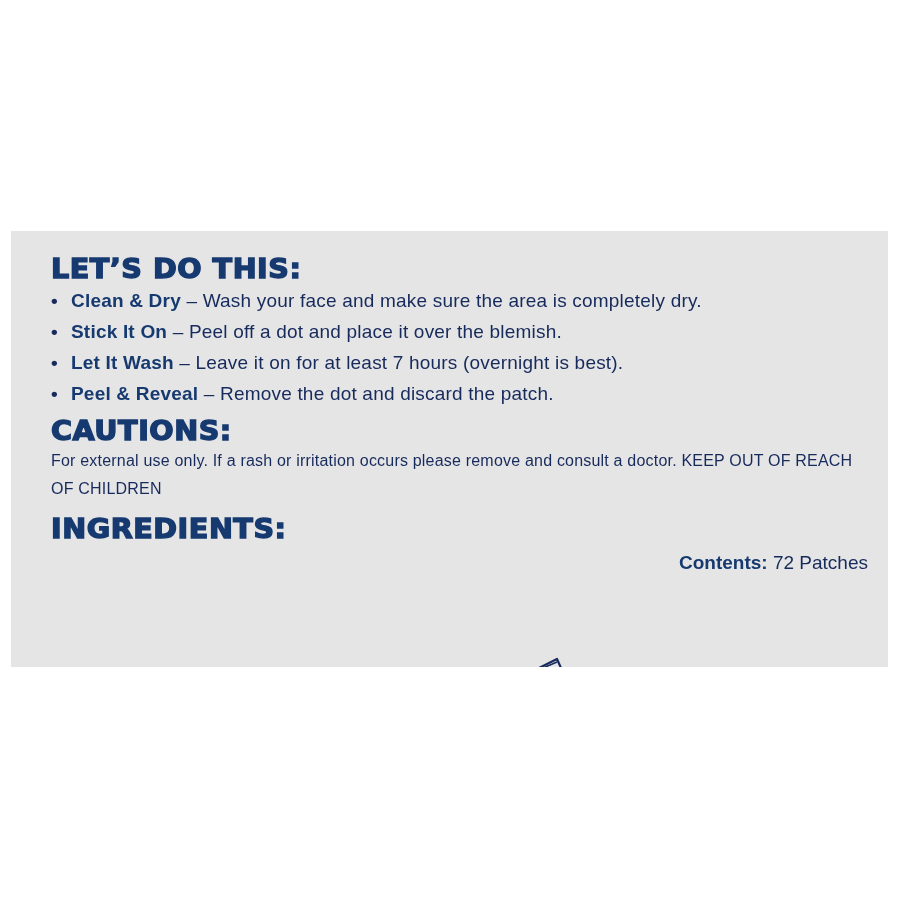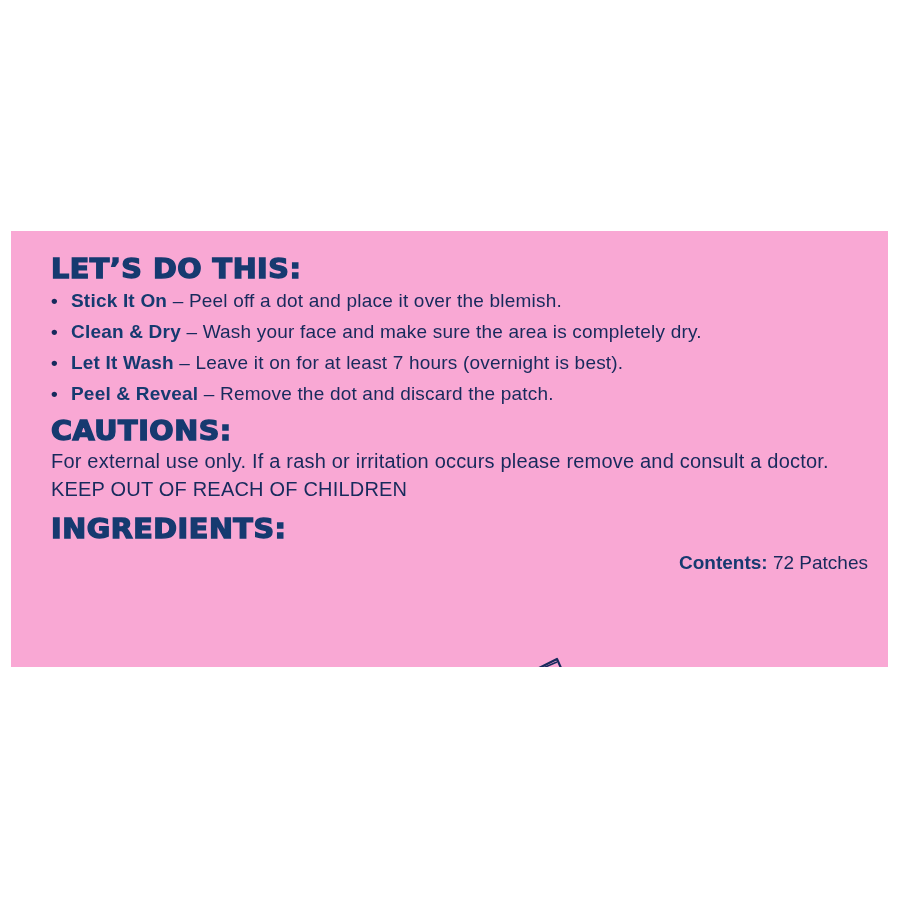--- a/index.html
+++ b/index.html
@@ -9,21 +9,21 @@
       height: 900px;
       background: #ffffff;
       overflow: hidden;
     }
     .panel {
       position: absolute;
       left: 11px;
       top: 231px;
       width: 877px;
       height: 436px;
-      background: #f9a8d4;
+      background: #e5e5e5;
       overflow: hidden;
     }
     .content {
       position: absolute;
       left: 40px;
       top: 22px;
       right: 20px;
       color: #172a5c;
       font-family: "Liberation Sans", "DejaVu Sans", sans-serif;
     }
@@ -53,21 +53,21 @@
     .bullet {
       display: inline-block;
       width: 20px;
       font-weight: bold;
     }
     .step-title {
       font-weight: bold;
       color: #163a70;
     }
     .body-text {
-      font-size: 20px;
+      font-size: 16px;
       line-height: 28px;
       margin: 0;
       letter-spacing: 0.2px;
     }
     .h-cautions { margin-top: 6px; }
     .h-ingredients { margin-top: 10px; }
     .contents-line {
       font-size: 19px;
       line-height: 28px;
       margin-top: 4px;
@@ -87,24 +87,24 @@
   </style>
 </head>
 <body>
 
 <div class="panel">
   <div class="content">
 
     <h2 class="heading">LET’S DO THIS:</h2>
     <ul class="steps">
       <li class="step">
-        <span class="bullet">•</span><span class="step-title">Stick It On</span><span> – Peel off a dot and place it over the blemish.</span>
+        <span class="bullet">•</span><span class="step-title">Clean &amp; Dry</span><span> – Wash your face and make sure the area is completely dry.</span>
       </li>
       <li class="step">
-        <span class="bullet">•</span><span class="step-title">Clean &amp; Dry</span><span> – Wash your face and make sure the area is completely dry.</span>
+        <span class="bullet">•</span><span class="step-title">Stick It On</span><span> – Peel off a dot and place it over the blemish.</span>
       </li>
       <li class="step">
         <span class="bullet">•</span><span class="step-title">Let It Wash</span><span> – Leave it on for at least 7 hours (overnight is best).</span>
       </li>
       <li class="step">
         <span class="bullet">•</span><span class="step-title">Peel &amp; Reveal</span><span> – Remove the dot and discard the patch.</span>
       </li>
     </ul>
 
     <h2 class="heading h-cautions">CAUTIONS:</h2>

